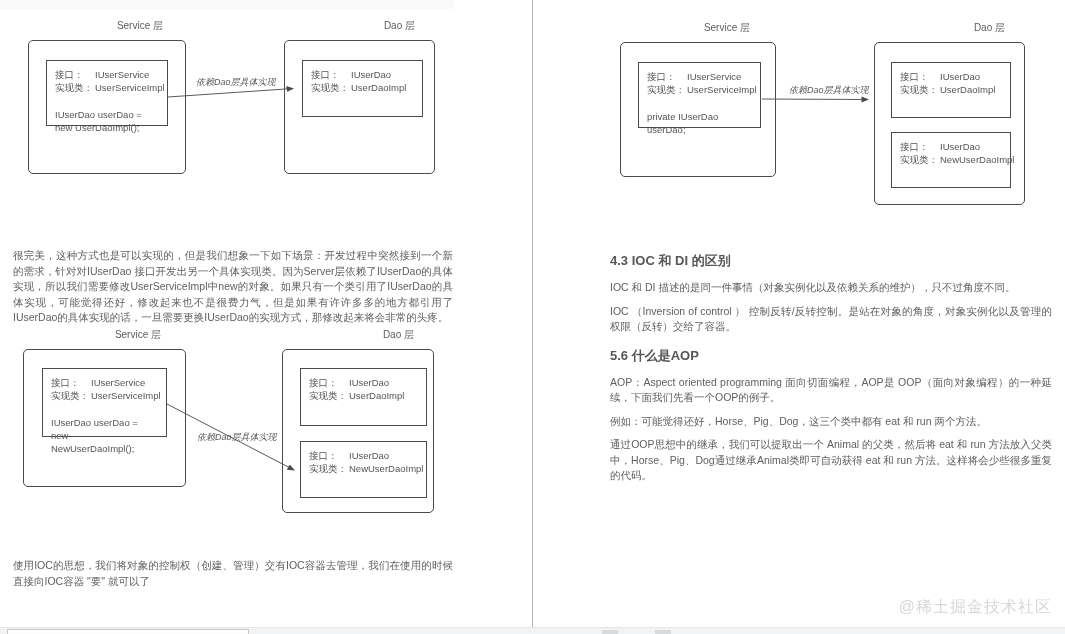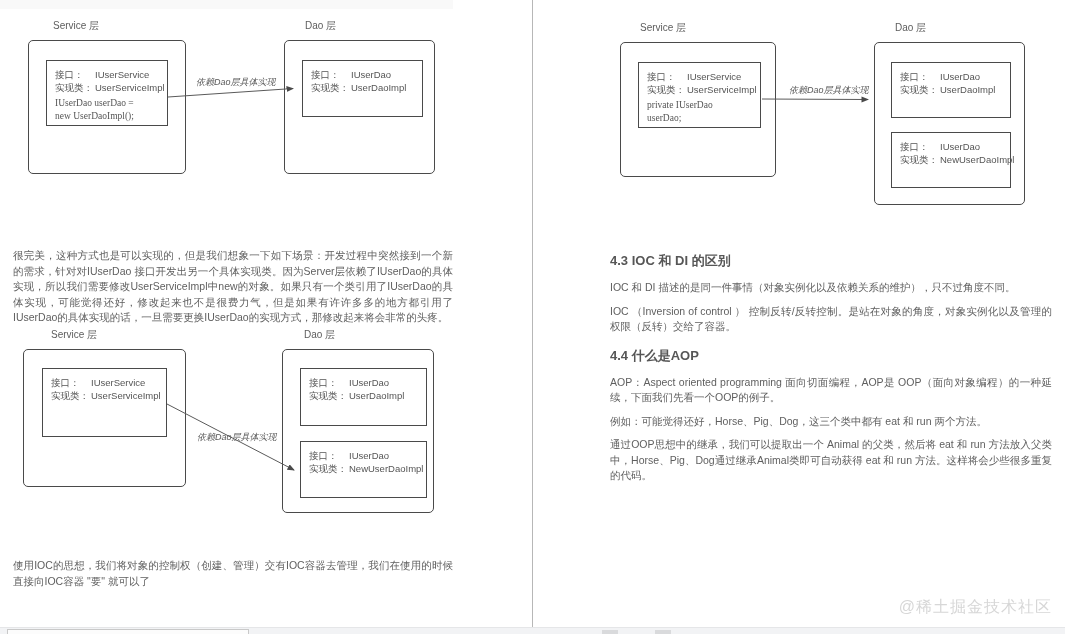--- a/index.html
+++ b/index.html
@@ -9,33 +9,33 @@
     background: #ffffff;
     position: relative;
     overflow: hidden;
   }
   #page { position: absolute; left: 0; top: 0; width: 1065px; height: 634px; background: #fff; }
 
   .top-strip { position: absolute; left: 0; top: 0; width: 453px; height: 9px; background: #f9f9f9; }
   .divider { position: absolute; left: 532px; top: 0; width: 1px; height: 628px; background: #b7b7b7; }
 
   .layer-label {
-    position: absolute; width: 110px; text-align: left;
+    position: absolute; width: 110px; text-align: right;
     font-size: 10px; color: #5d5d5d;
   }
   .uml-outer {
     position: absolute; border: 1.5px solid #4a4a4a; border-radius: 5px; background: #fff;
   }
   .uml-inner {
     position: absolute; border: 1.2px solid #4a4a4a; background: #fff;
     padding: 7px 24px 4px 8px; font-size: 9.5px; color: #555; line-height: 13px;
   }
   .kv { display: flex; }
   .kv .k { width: 40px; flex-shrink: 0; }
-  .uml-code { margin-top: 3px; word-wrap: break-word; font-family: Liberation Serif, serif; }
+  .uml-code { margin-top: 14px; word-wrap: break-word; }
 
   .arrow-label {
     position: absolute; font-size: 9px; color: #585858; white-space: nowrap; font-style: italic;
   }
   #arrow-svg { position: absolute; left: 0; top: 0; pointer-events: none; }
 
   .para {
     position: absolute; font-size: 10.5px; color: #5f5f5f; line-height: 15.5px;
     text-align: justify;
   }
@@ -115,20 +115,21 @@
     <div class="uml-outer" style="left:23px; top:349px; width:163px; height:138px;"></div>
     <div class="uml-inner" style="left:42px; top:368px; width:125px; height:69px;">
       <div class="kv">
           <span class="k">接口：</span>
           <span>IUserService</span>
         </div>
       <div class="kv">
           <span class="k">实现类：</span>
           <span>UserServiceImpl</span>
         </div>
+      <div class="uml-code">IUserDao userDao = new NewUserDaoImpl();</div>
     </div>
 
     <div class="uml-outer" style="left:282px; top:349px; width:152px; height:164px;"></div>
     <div class="uml-inner" style="left:300px; top:368px; width:127px; height:58px;">
       <div class="kv">
           <span class="k">接口：</span>
           <span>IUserDao</span>
         </div>
       <div class="kv">
           <span class="k">实现类：</span>
@@ -192,21 +193,21 @@
           <span>NewUserDaoImpl</span>
         </div>
     </div>
 
     <div class="arrow-label" style="left:789px; top:84px;">依赖Dao层具体实现</div>
 
     <div class="text-col">
       <h3>4.3 IOC 和 DI 的区别</h3>
       <p>IOC 和 DI 描述的是同一件事情（对象实例化以及依赖关系的维护），只不过角度不同。</p>
       <p>IOC （Inversion of control ） 控制反转/反转控制。是站在对象的角度，对象实例化以及管理的权限（反转）交给了容器。</p>
-      <h3 class="second">4.4 什么是AOP</h3>
+      <h3 class="second">5.6 什么是AOP</h3>
       <p>AOP：Aspect oriented programming 面向切面编程，AOP是 OOP（面向对象编程）的一种延续，下面我们先看一个OOP的例子。</p>
       <p>例如：可能觉得还好，Horse、Pig、Dog，这三个类中都有 eat 和 run 两个方法。</p>
       <p>通过OOP思想中的继承，我们可以提取出一个 Animal 的父类，然后将 eat 和 run 方法放入父类中，Horse、Pig、Dog通过继承Animal类即可自动获得 eat 和 run 方法。这样将会少些很多重复的代码。</p>
     </div>
   </div>
 
   <svg id="arrow-svg" width="1065" height="634">
     <defs>
       <marker id="ah" markerWidth="9" markerHeight="8" refX="6.5" refY="3" orient="auto">
         <path d="M0,0 L7.5,3 L0,6 Z" fill="#4a4a4a"></path>

